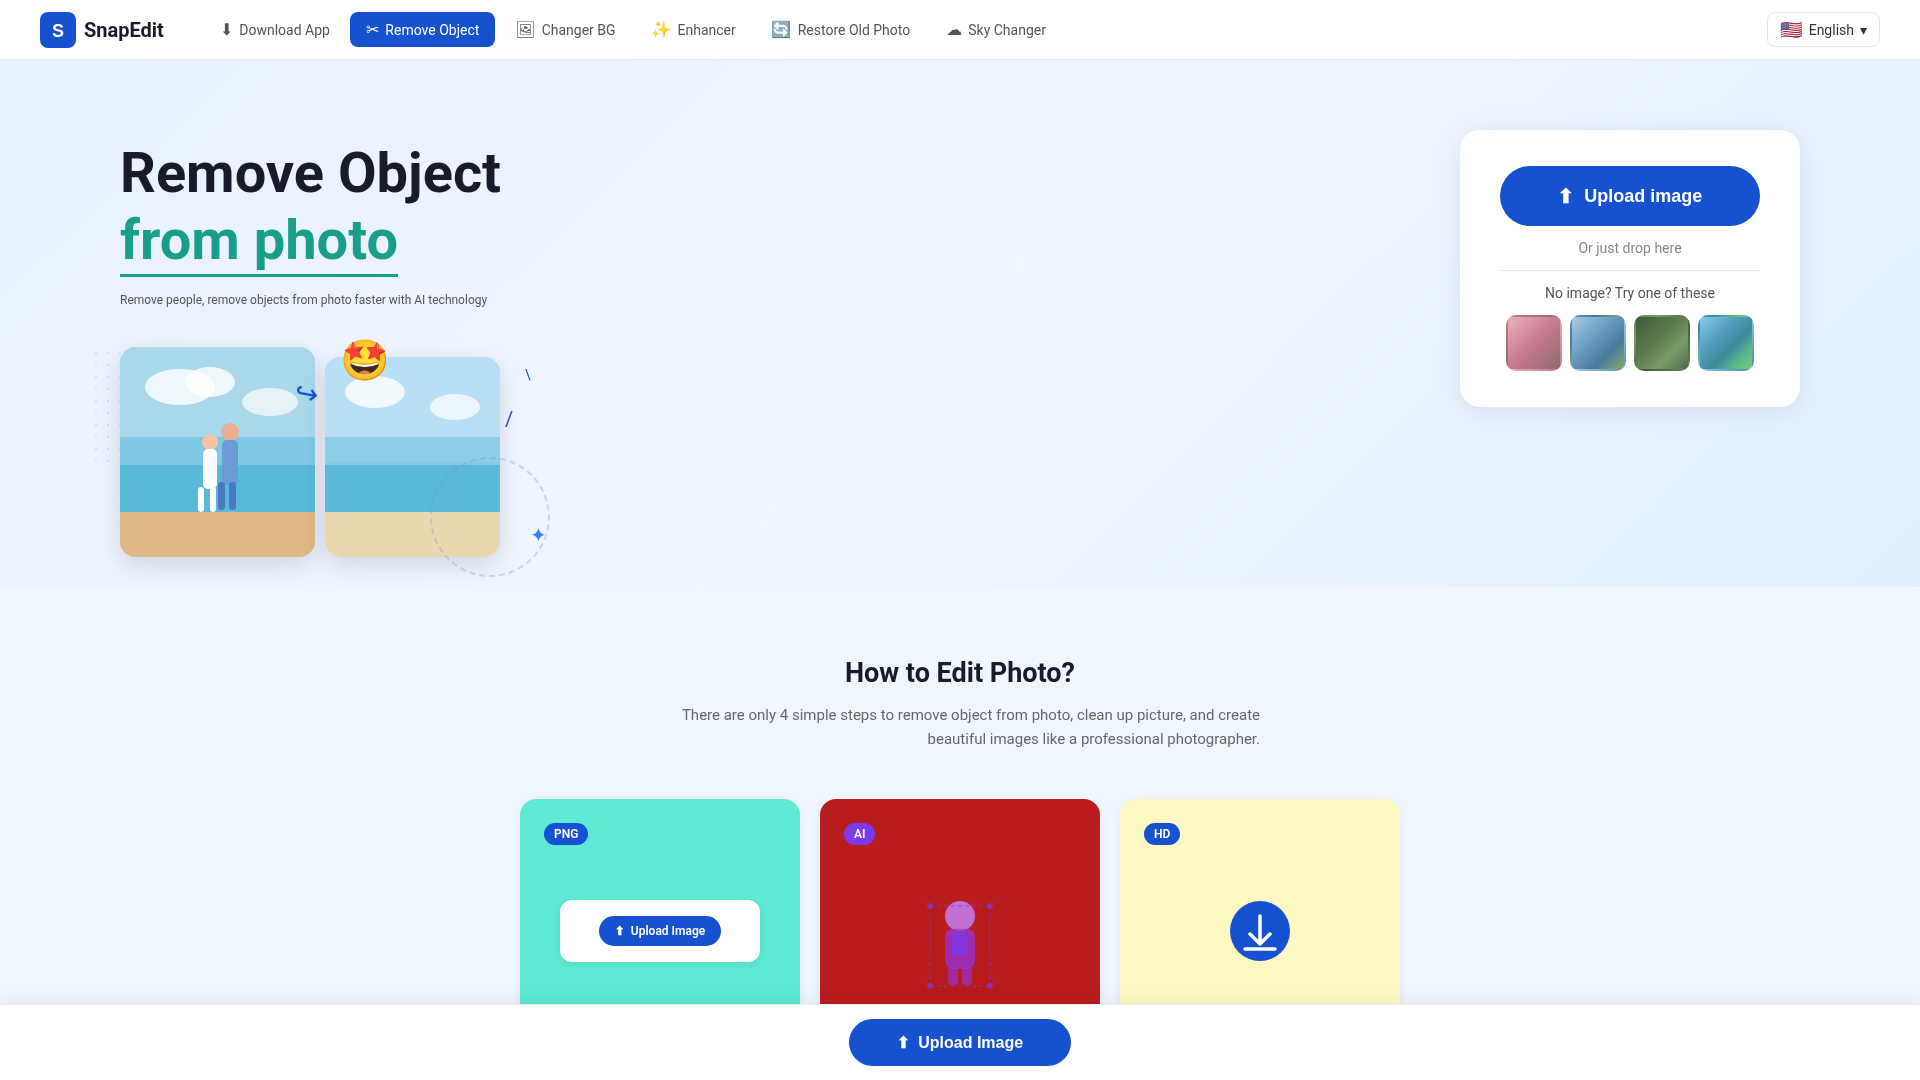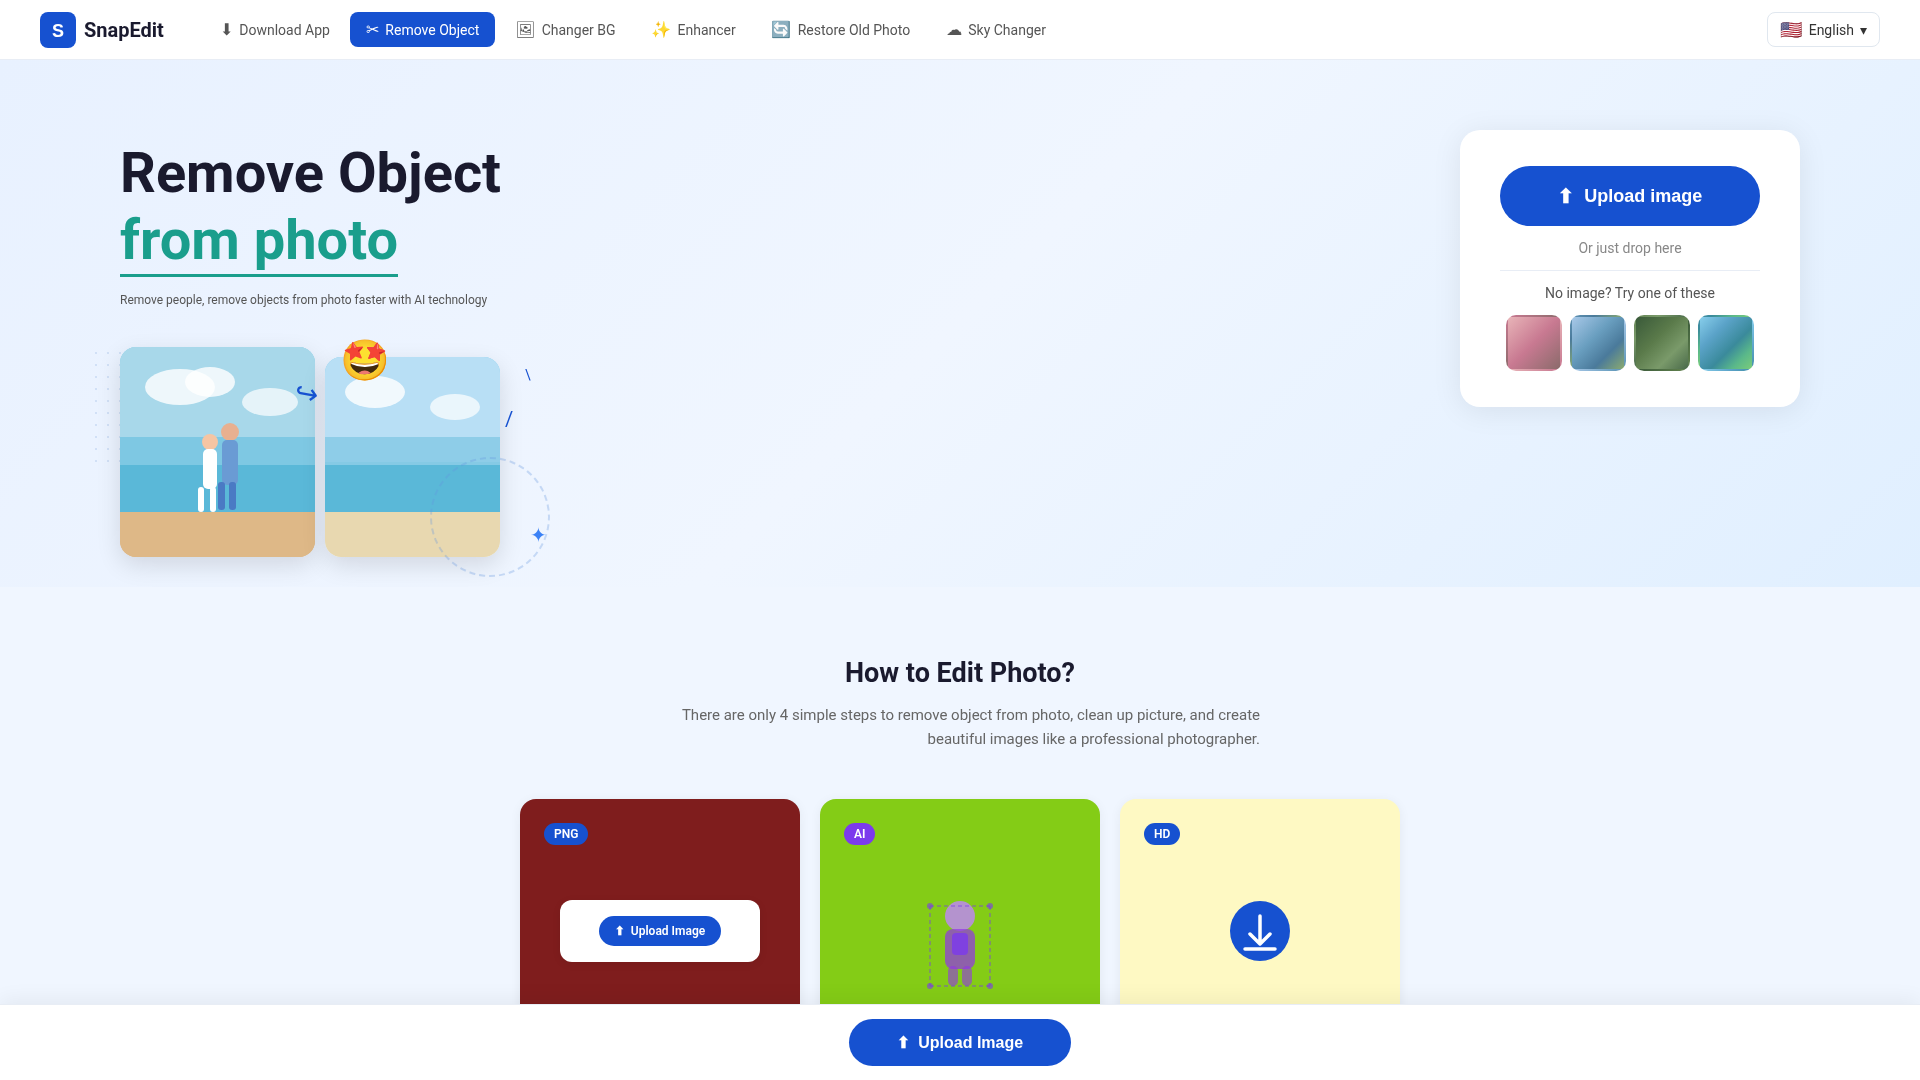--- a/index.html
+++ b/index.html
@@ -282,22 +282,22 @@
     }
     .step-card {
       background: #fff;
       border-radius: 16px;
       padding: 24px;
       width: 280px;
       box-shadow: 0 2px 12px rgba(0,0,0,0.06);
       position: relative;
       overflow: hidden;
     }
-    .step-card-1 { background: #7f1d1d; text-decoration: underline; }
-    .step-card-2 { background: #84cc16; }
+    .step-card-1 { background: #5eead4; text-decoration: underline; }
+    .step-card-2 { background: #b91c1c; }
     .step-card-3 { background: #fef9c3; }
     .step-badge {
       display: inline-flex;
       align-items: center;
       gap: 4px;
       padding: 4px 10px;
       border-radius: 20px;
       font-size: 12px;
       font-weight: 600;
       margin-bottom: 16px;

